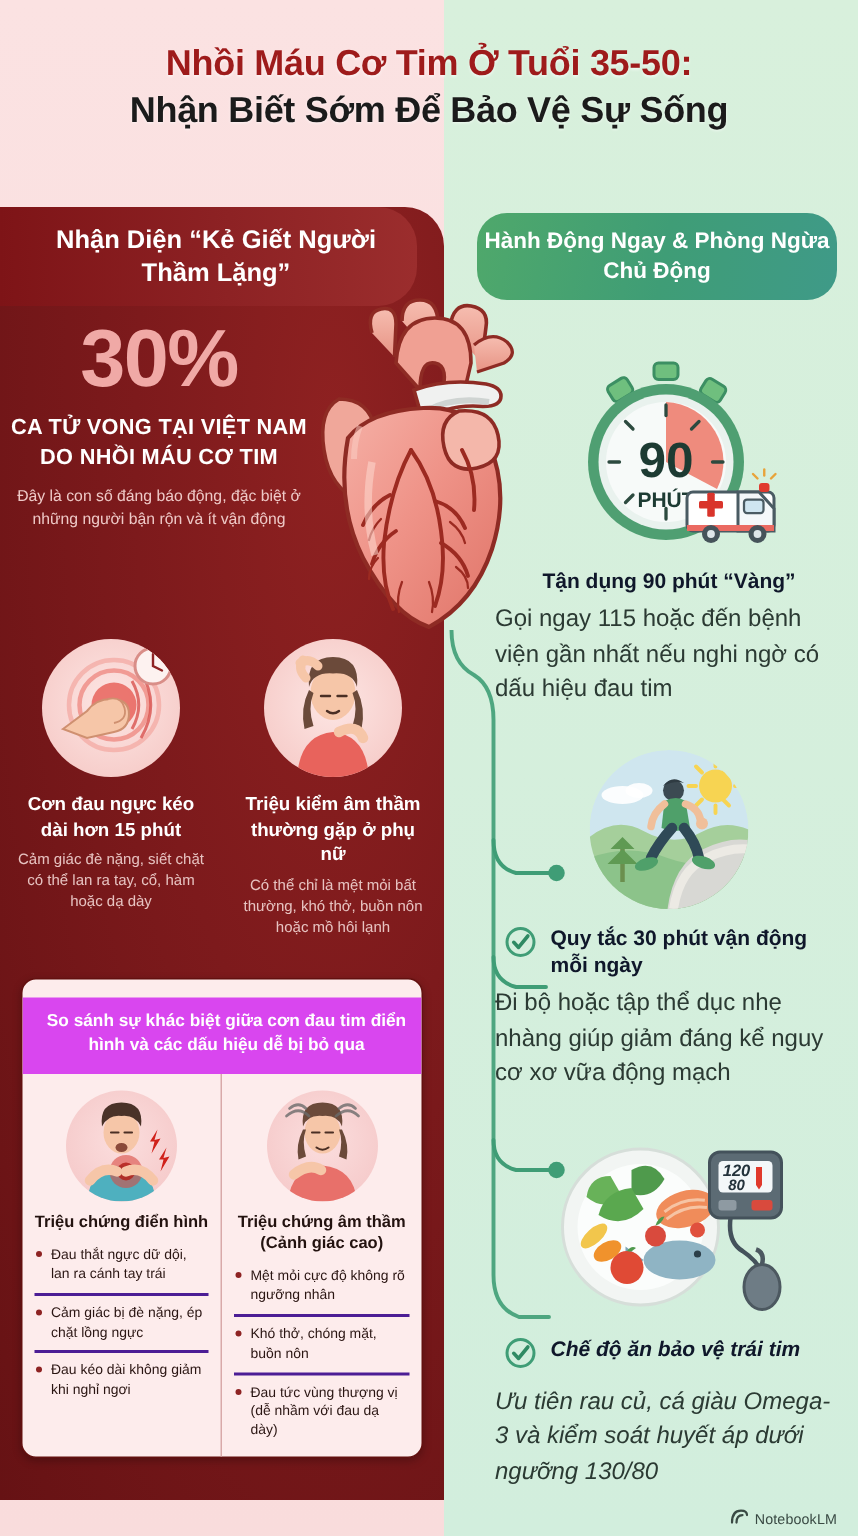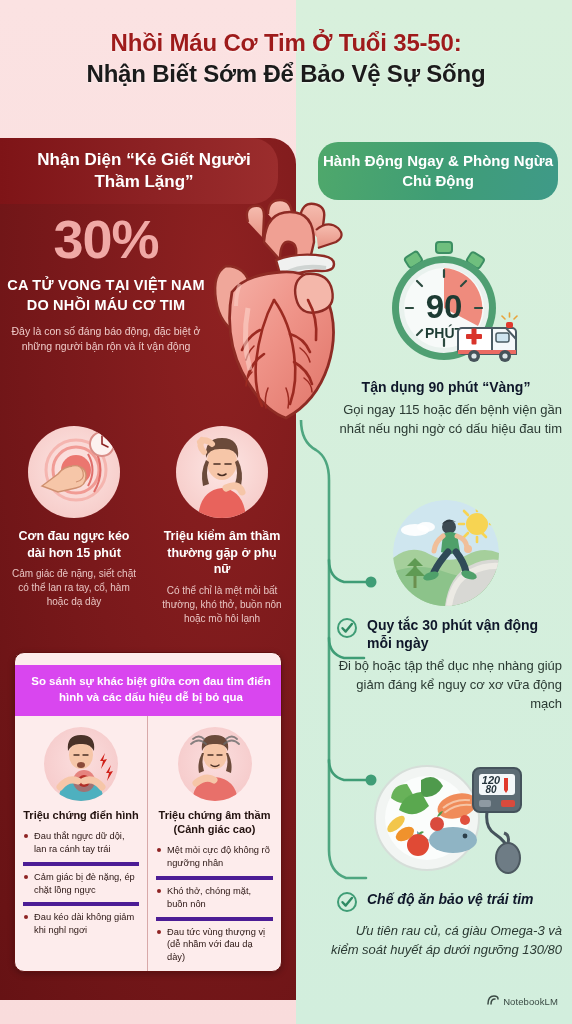--- a/index.html
+++ b/index.html
@@ -113,21 +113,21 @@
     position: relative; overflow: hidden;
     background: radial-gradient(circle at 50% 45%, #fbdede 0%, #f6cccc 72%, #f1bcbc 100%);
   }
   .cmp-coltitle {
     text-align: center; font-size: 11px; font-weight: bold; color: #23120f;
     line-height: 1.3; margin-bottom: 8px;
   }
   .cmp-li {
     position: relative; padding-left: 11px; font-size: 9.3px; color: #2a1512;
     line-height: 1.38; padding-bottom: 6px; margin-bottom: 5px;
-    border-bottom: 4px solid #4c1d95;
+    border-bottom: 2px solid #4c1d95;
   }
   .cmp-li:last-child { border-bottom: none; }
   .cmp-li::before {
     content: ""; position: absolute; left: 1px; top: 4px;
     width: 4px; height: 4px; border-radius: 50%; background: #8e2323;
   }
 
   
   .right-banner {
     position: absolute; left: 318px; top: 142px; width: 240px; height: 58px;
@@ -147,28 +147,28 @@
     width: 106px; height: 106px; border-radius: 50%; margin: 0 auto;
     position: relative; overflow: hidden;
   }
   .r-icon.plain { background: transparent; border-radius: 0; }
   .r-title {
     font-size: 14px; font-weight: bold; color: #0f172a;
     line-height: 1.3; text-align: center;
   }
   .r-title.lefted { text-align: left; }
   .r-desc {
-    margin-top: 5px; font-size: 13px; color: #2b3a33;
-    line-height: 1.46; text-align: right;
+    margin-top: 5px; font-size: 16px; color: #2b3a33;
+    line-height: 1.46; text-align: left;
   }
   .r-head-row { display: flex; align-items: flex-start; gap: 9px; margin-left: 6px; }
   .check-mark { flex: 0 0 auto; margin-top: 1px; }
 
   .watermark {
-    position: absolute; right: 14px; bottom: 14px;
+    position: absolute; right: 14px; bottom: 2px;
     display: flex; align-items: center; gap: 4px; z-index: 30;
   }
   .wm-text { font-size: 9.5px; color: #3a4a44; letter-spacing: 0.1px; }
 
   
   .heart-wrap {
     position: absolute; left: 196px; top: 196px;
     width: 170px; height: 250px; z-index: 20;
   }
 </style>

